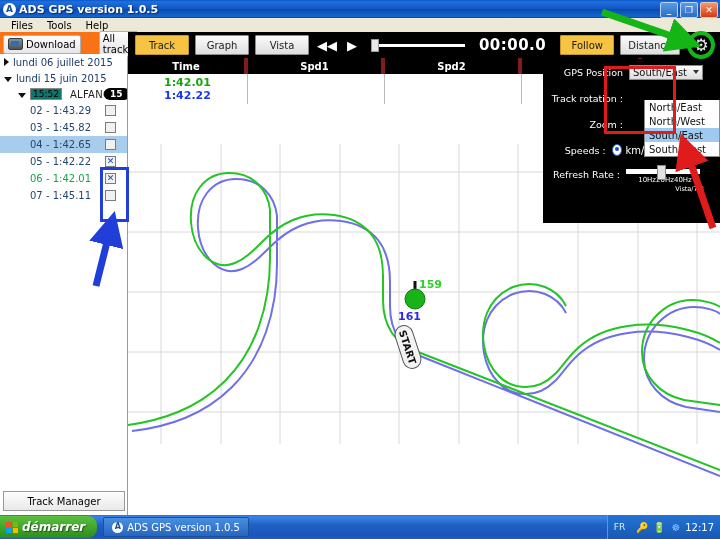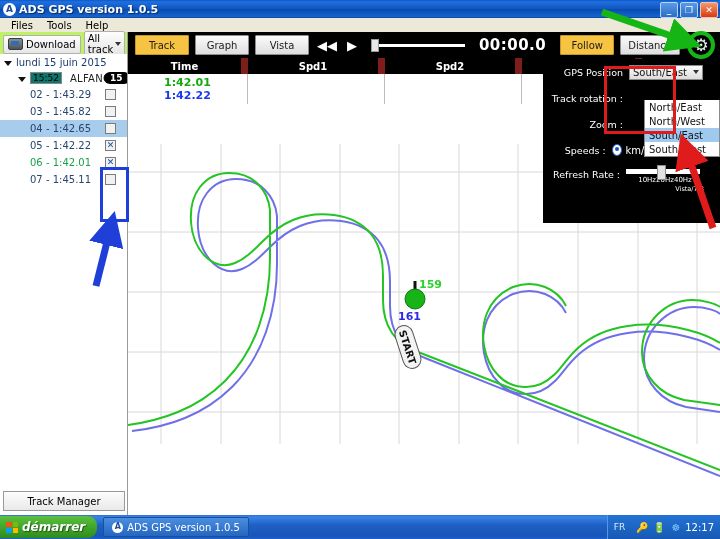--- a/index.html
+++ b/index.html
@@ -21,21 +21,21 @@
   .tb-btn.close{background:linear-gradient(to bottom,#f09a6e,#d63a15);border-color:#f3c3ae;}
 
   
   .menubar{position:absolute;left:0;top:18px;width:720px;height:14px;background:#ece9d8;
     display:flex;align-items:center;padding-left:4px;box-sizing:border-box;}
   .menuitem{font-size:10px;color:#000;padding:0 7px;}
 
   
   .sidebar{position:absolute;left:0;top:32px;width:128px;height:483px;background:#fff;
     border-right:1px solid #9a9a9a;box-sizing:border-box;}
-  .sb-toolbar{height:22px;display:flex;align-items:center;gap:3px;padding:2px 2px 0 3px;box-sizing:border-box;background:#bef264;}
+  .sb-toolbar{height:22px;display:flex;align-items:center;gap:18px;padding:2px 2px 0 3px;box-sizing:border-box;background:#f97316;}
   .dl-btn{display:flex;align-items:center;gap:3px;height:17px;padding:0 4px;
     border:1px solid #b0b0b0;border-radius:2px;background:linear-gradient(to bottom,#fdfdfd,#e6e6e6);font-size:10px;}
   .dl-ico{width:13px;height:10px;border-radius:2px;background:linear-gradient(to bottom,#8a8f95,#4e5358);
     border:1px solid #3a3d40;position:relative;}
   .dl-ico:after{content:"";position:absolute;left:2px;top:2px;width:8px;height:4px;background:#2d6fb5;border-radius:1px;}
   .alltrack{display:flex;align-items:center;justify-content:space-between;width:56px;height:17px;
     padding:12px 3px;border:1px solid #b0b0b0;border-radius:2px;
     background:linear-gradient(to bottom,#fdfdfd,#e3e3e3);font-size:10px;box-sizing:border-box;}
   .caret{width:0;height:0;border-left:3px solid transparent;border-right:3px solid transparent;border-top:4px solid #333;}
 
@@ -70,21 +70,21 @@
   .seek{flex:1;height:8px;display:flex;align-items:center;position:relative;margin:0 4px;}
   .seek-track{position:absolute;left:8px;right:0;height:3px;background:#fff;}
   .seek-thumb{position:absolute;left:2px;width:6px;height:11px;background:#e8e8e8;border:1px solid #999;}
   .timer{color:#fff;font-size:15px;font-weight:bold;letter-spacing:.5px;margin:0 8px 0 4px;font-family:"DejaVu Sans",sans-serif;}
   .gear-wrap{position:relative;width:30px;height:26px;display:flex;align-items:center;justify-content:center;margin-right:4px;}
   .gear{font-size:17px;color:#e9e9e9;line-height:1;}
   .gear-ring{position:absolute;left:1px;top:-1px;width:28px;height:28px;border:4px solid #16b516;border-radius:50%;box-sizing:border-box;}
 
   
   .thead{height:16px;background:#000;display:flex;color:#fff;font-size:10px;font-weight:bold;}
-  .th{display:flex;align-items:center;justify-content:center;border-right:7px solid #7f1d1d;box-sizing:border-box;}
+  .th{display:flex;align-items:center;justify-content:center;border-right:4px solid #7f1d1d;box-sizing:border-box;}
   .th.g{color:#18d318;}
   .tbody{height:30px;background:#fff;display:flex;border-bottom:1px solid #0c4a6e;}
   .td{display:flex;flex-direction:column;align-items:center;justify-content:center;
       border-right:1px solid #bcbcbc;box-sizing:border-box;font-size:11px;font-weight:bold;}
   .v-g{color:#16a80f;}
   .v-b{color:#1a38ef;}
 
   
   .map{position:absolute;left:0;top:72px;right:0;bottom:0;background:#fff;overflow:hidden;}
   .map svg{display:block;}
@@ -158,20 +158,24 @@
         <span class="dl-ico"></span>
         <span>Download</span>
       </div>
       <div class="alltrack">
         <span>All track</span>
         <span class="caret"></span>
       </div>
     </div>
 
     <div class="tree">
+      <div class="trow">
+        <span class="tri tw"></span>
+        <span>lundi 06 juillet 2015</span>
+      </div>
       <div class="trow">
         <span class="tri open tw"></span>
         <span>lundi 15 juin 2015</span>
       </div>
       <div class="trow lvl2">
         <span class="tri open tw"></span>
         <span class="timebox">15:52</span>
         <span class="alfano">ALFANO</span>
         <span class="badge">15</span>
       </div>

